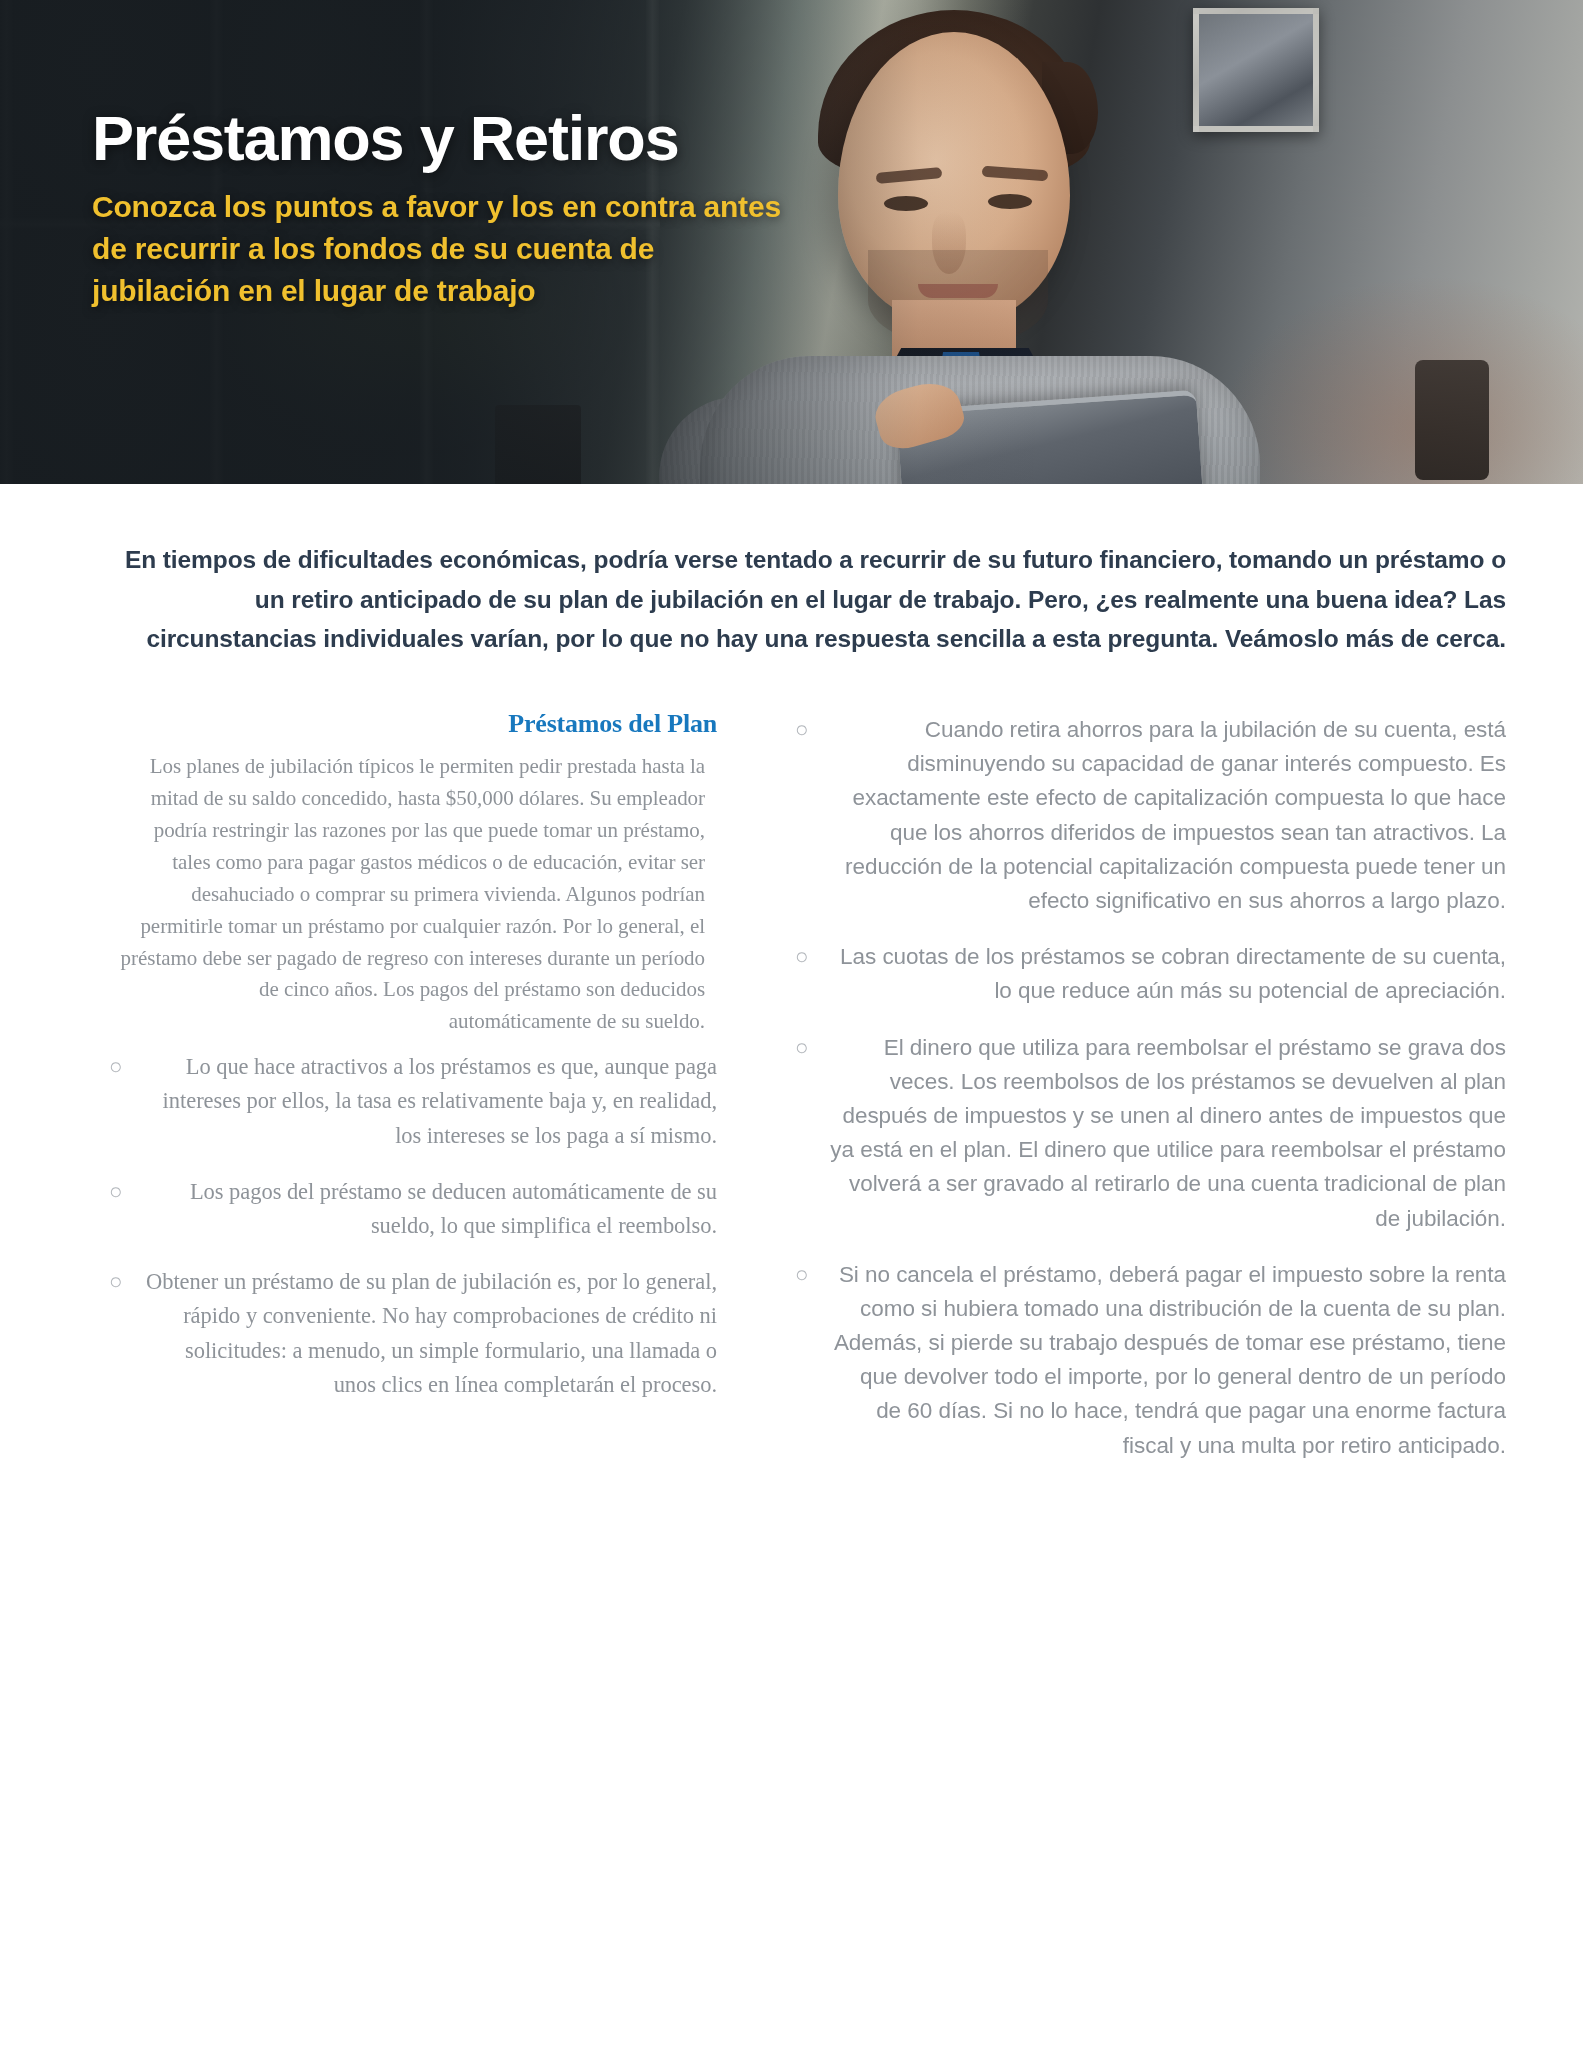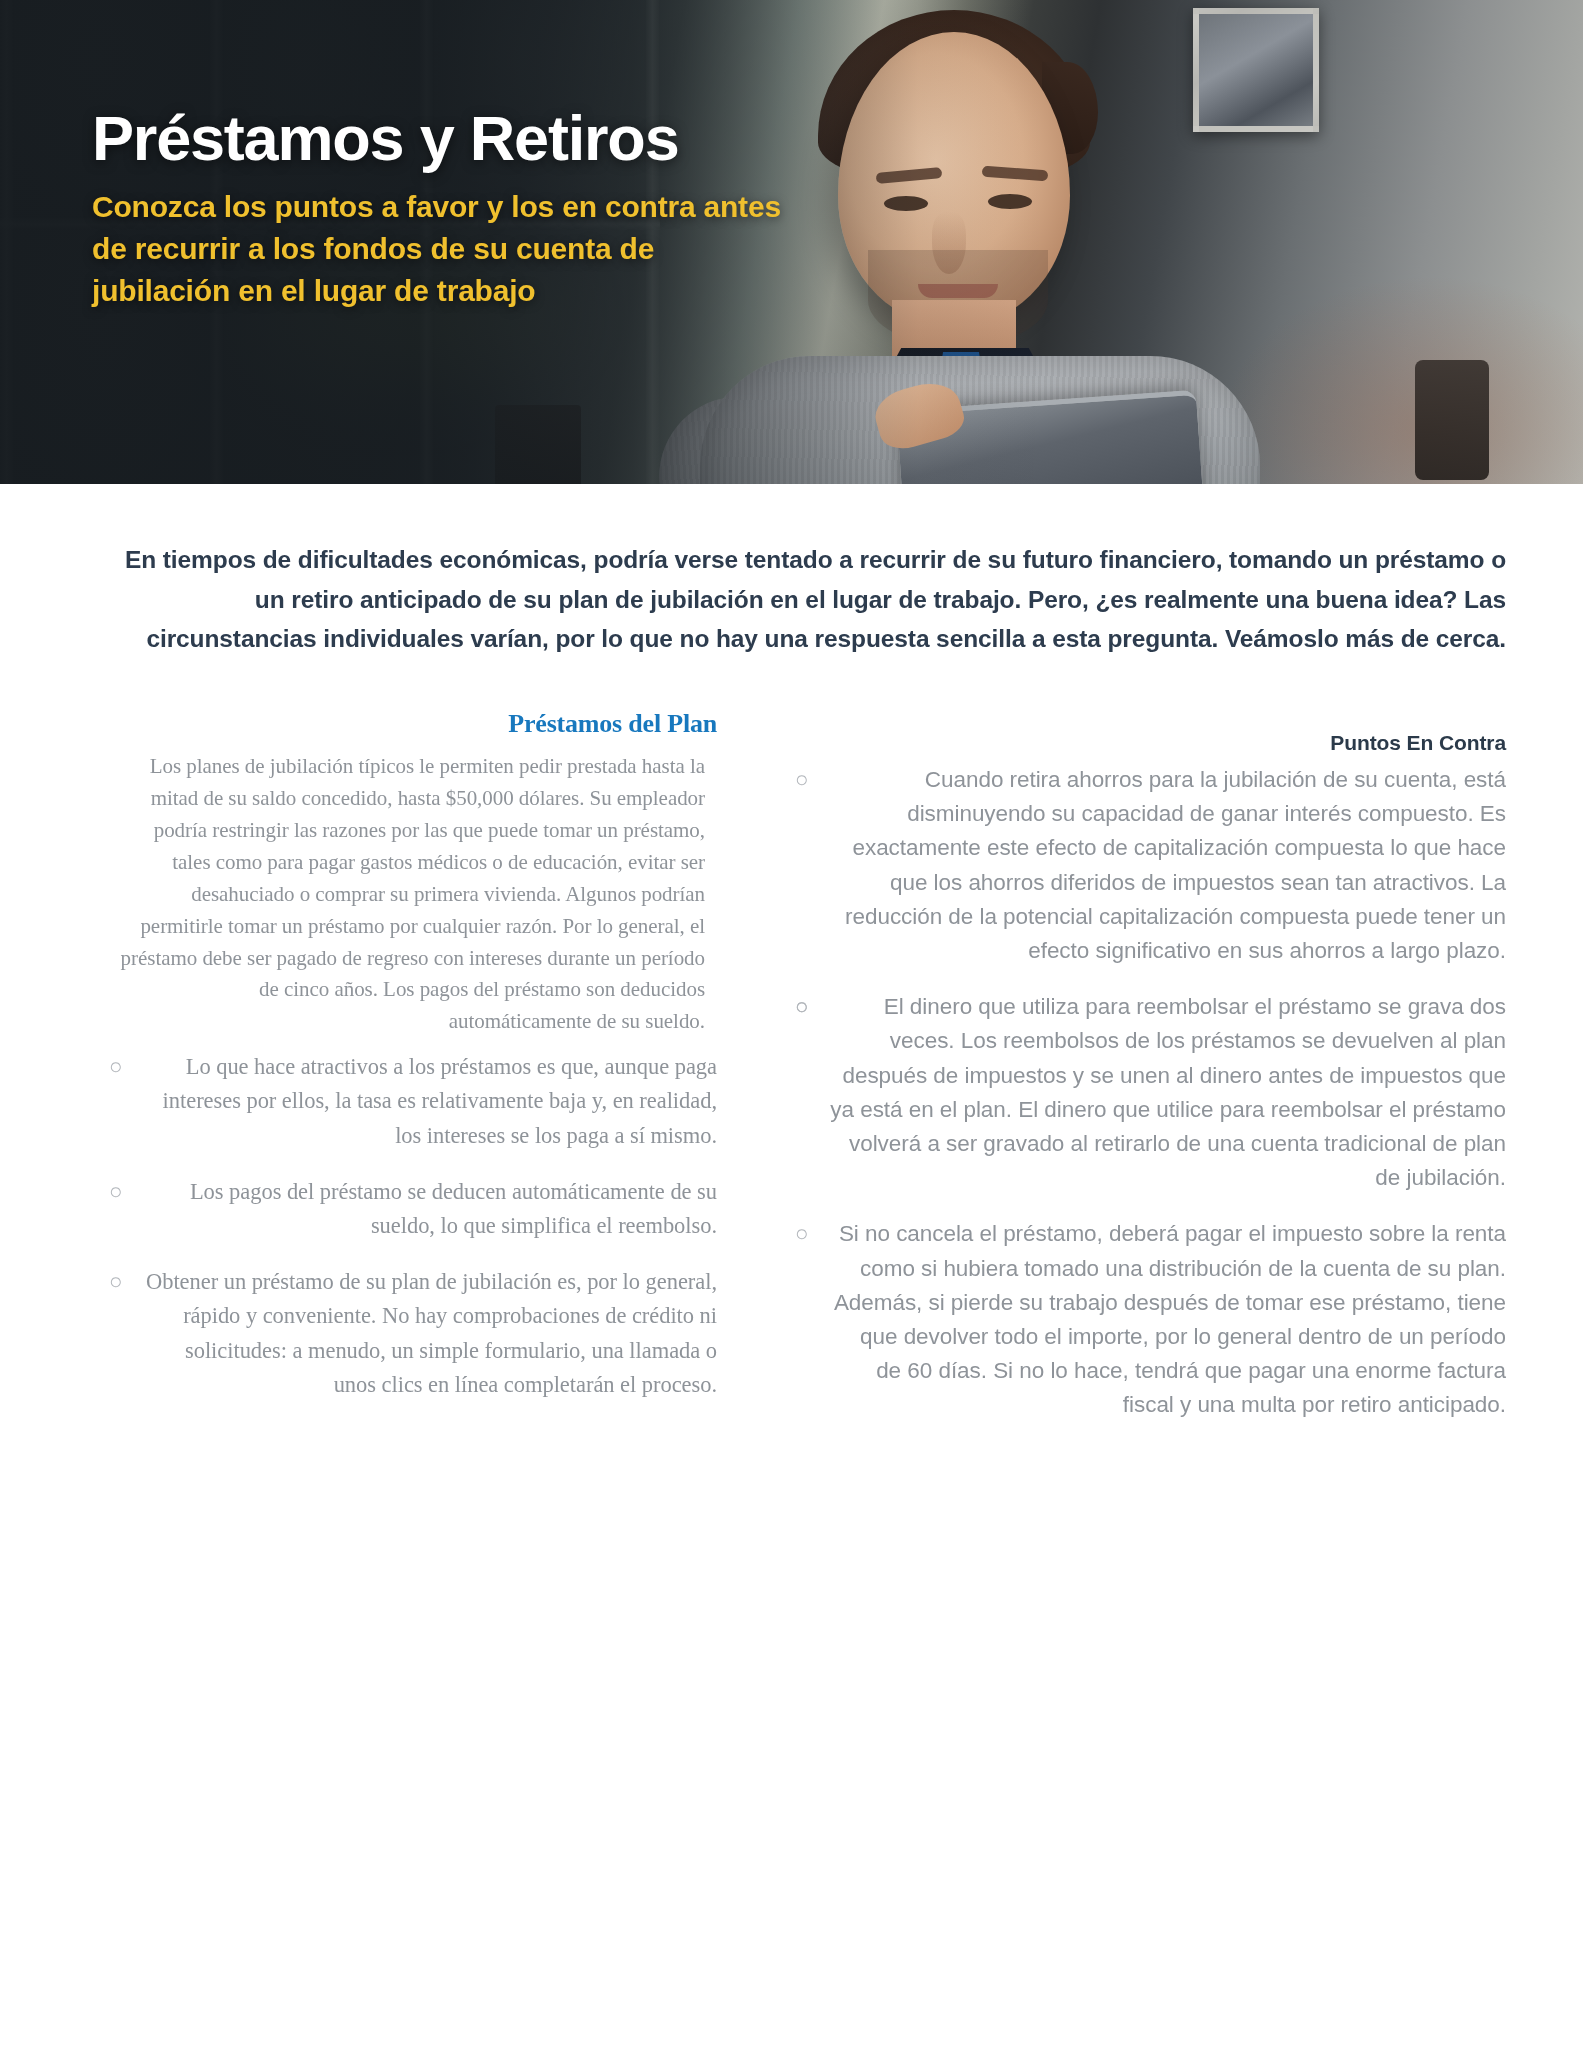--- a/index.html
+++ b/index.html
@@ -419,29 +419,29 @@
             <span>Los pagos del préstamo se deducen automáticamente de su sueldo, lo que simplifica el reembolso.</span>
           </li>
           <li>
             <span class="bullet-mark">○</span>
             <span>Obtener un préstamo de su plan de jubilación es, por lo general, rápido y conveniente. No hay comprobaciones de crédito ni solicitudes: a menudo, un simple formulario, una llamada o unos clics en línea completarán el proceso.</span>
           </li>
         </ul>
       </div>
 
       <div class="col col-right">
-        <h3 class="sec-head-dark" style="margin-top:22px;">Puntos En Contra</h3>
 
         <ul class="bullets">
           <li>
             <span class="bullet-mark">○</span>
             <span>Cuando retira ahorros para la jubilación de su cuenta, está disminuyendo su capacidad de ganar interés compuesto. Es exactamente este efecto de capitalización compuesta lo que hace que los ahorros diferidos de impuestos sean tan atractivos. La reducción de la potencial capitalización compuesta puede tener un efecto significativo en sus ahorros a largo plazo.</span>
           </li>
           <li>
             <span class="bullet-mark">○</span>
+            <span>Las cuotas de los préstamos se cobran directamente de su cuenta, lo que reduce aún más su potencial de apreciación.</span>
           </li>
           <li>
             <span class="bullet-mark">○</span>
             <span>El dinero que utiliza para reembolsar el préstamo se grava dos veces. Los reembolsos de los préstamos se devuelven al plan después de impuestos y se unen al dinero antes de impuestos que ya está en el plan. El dinero que utilice para reembolsar el préstamo volverá a ser gravado al retirarlo de una cuenta tradicional de plan de jubilación.</span>
           </li>
           <li>
             <span class="bullet-mark">○</span>
             <span>Si no cancela el préstamo, deberá pagar el impuesto sobre la renta como si hubiera tomado una distribución de la cuenta de su plan. Además, si pierde su trabajo después de tomar ese préstamo, tiene que devolver todo el importe, por lo general dentro de un período de 60 días. Si no lo hace, tendrá que pagar una enorme factura fiscal y una multa por retiro anticipado.</span>
           </li>
         </ul>

